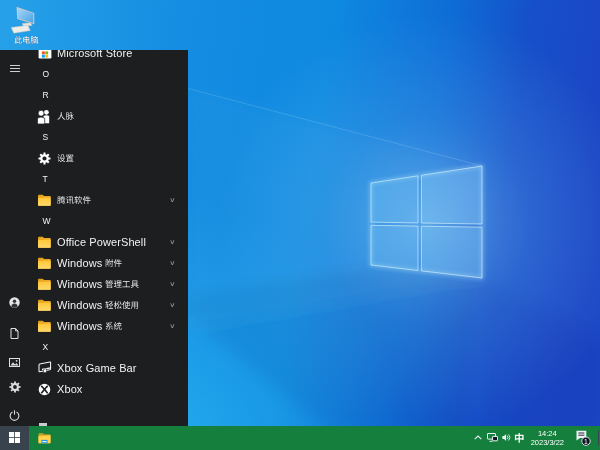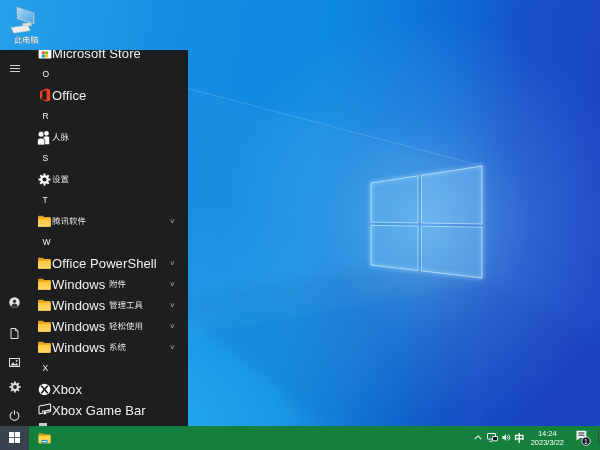--- a/index.html
+++ b/index.html
@@ -9,21 +9,21 @@
 #pcicon{position:absolute;left:8px;top:4px;width:36px;text-align:center}
 #pclbl{margin-top:1.5px;line-height:0;filter:drop-shadow(0.7px 0.8px 0.5px rgba(0,30,70,0.9))}
 #menu{position:absolute;left:0;top:50px;width:187.5px;height:375.5px;background:#1d1e1f;overflow:hidden}
 #rail{position:absolute;left:0;top:0;width:33px;height:100%}
 .hamb{position:absolute;left:10px;top:14.5px;width:10px}
 .hamb i{display:block;height:1.1px;background:#cfcfcf;margin-bottom:2.1px}
 .ricon{position:absolute;left:7.5px;width:14px;text-align:center}
 #applist{position:absolute;left:36px;top:-7.5px;width:151.5px}
 .row{height:21px;display:flex;align-items:center;position:relative}
 .ric{width:15px;display:flex;justify-content:center;align-items:center;margin-left:1px}
-.rtx{font-size:13px;color:#f2f2f2;letter-spacing:0.1px;white-space:nowrap;display:flex;align-items:center}
+.rtx{margin-left:5px;font-size:11px;color:#f2f2f2;letter-spacing:0.1px;white-space:nowrap;display:flex;align-items:center}
 .head .hl{margin-left:6.5px;font-size:8.5px;color:#f5f5f5}
 .chev{position:absolute;right:12.5px;color:#9a9a9a;font-size:6.5px;transform:scaleX(1.3)}
 #scrollnub{position:absolute;left:38.5px;bottom:0;width:8.5px;height:2.5px;background:#c9cdd1}
 #taskbar{position:absolute;left:0;top:425.5px;width:600px;height:24.5px;background:#15803d}
 #startbtn{position:absolute;left:0;top:0;width:28.5px;height:100%;background:#39434e;display:flex;align-items:center;justify-content:center}
 #tbexp{position:absolute;left:37px;top:0;width:15px;height:100%;display:flex;align-items:center;justify-content:center}
 #tray{position:absolute;right:0;top:0;height:100%;display:flex;align-items:center}
 .ticon{margin-right:5px;display:flex;align-items:center}
 .tzh{margin-right:6px;display:flex;align-items:center}
 #clock{color:#fff;font-size:7.5px;text-align:center;line-height:9.2px;margin-right:11.5px;margin-top:1px}
@@ -146,28 +146,20 @@
 <rect x="7.2" y="4.4" width="2.9" height="2.9" fill="#7fba00"></rect>
 <rect x="3.9" y="7.7" width="2.9" height="2.9" fill="#00a4ef"></rect>
 <rect x="7.2" y="7.7" width="2.9" height="2.9" fill="#ffb900"></rect>
 </svg>
         </span>
         <span class="rtx">Microsoft Store</span>
       </div>
       <div class="row head">
         <span class="hl">O</span>
       </div>
-      <div class="row">
-        <span class="ric">
-          <svg width="12" height="14" viewBox="0 0 12 14">
-<path d="M1.0 3.3 L7.5 0.5 L11.2 1.4 L11.2 12.6 L7.5 13.5 L1.0 10.9 L7.5 11.9 L7.5 2.3 L3.3 3.6 L3.3 9.9 L1.0 10.9 Z" fill="#e8431d"></path>
-</svg>
-        </span>
-        <span class="rtx">Office</span>
-      </div>
       <div class="row head">
         <span class="hl">R</span>
       </div>
       <div class="row">
         <span class="ric">
           <svg width="15" height="16" viewBox="0 0 15 16">
 <g fill="#ffffff">
 <circle cx="9.4" cy="4.3" r="2.4"></circle>
 <path d="M6.6 8 Q9.4 6.7 12.2 8 L12.2 15.2 L6.6 15.2 Z"></path>
 <circle cx="4.1" cy="5.2" r="2.9" stroke="#1d1e1f" stroke-width="0.7"></circle>
@@ -306,40 +298,40 @@
               <use href="#c7edf" x="1000"></use>
             </g>
           </svg></span>
         <span class="chev">∨</span>
       </div>
       <div class="row head">
         <span class="hl">X</span>
       </div>
       <div class="row">
         <span class="ric">
-          <svg width="13" height="13" viewBox="0 0 13 13">
-<circle cx="6.5" cy="6.5" r="5.8" fill="#ffffff"></circle>
-<path d="M3.2 2.9 C5.3 4.7 7.9 8 9.7 10.2" fill="none" stroke="#1d1e1f" stroke-width="1.6"></path>
-<path d="M9.8 2.9 C7.7 4.7 5.1 8 3.3 10.2" fill="none" stroke="#1d1e1f" stroke-width="1.6"></path>
-<path d="M2.2 2 Q4.7 4.4 6.5 3.1 Q8.3 4.4 10.8 2 L10 1.2 Q6.5 -0.5 3 1.2 Z" fill="#1d1e1f" opacity="0"></path>
-</svg>
-        </span>
-        <span class="rtx">Xbox</span>
-      </div>
-      <div class="row">
-        <span class="ric">
           <svg width="14" height="14" viewBox="0 0 14 14">
 <g transform="translate(0,2.8) skewY(-11)">
 <rect x="1" y="0.5" width="11.6" height="7.8" rx="0.7" fill="none" stroke="#ffffff" stroke-width="1"></rect>
 <rect x="4" y="5.8" width="8.6" height="1.4" fill="#ffffff"></rect>
 <rect x="5.5" y="6.6" width="3" height="3.4" fill="#ffffff" stroke="#1d1e1f" stroke-width="0.5"></rect>
 </g>
 </svg>
         </span>
         <span class="rtx">Xbox Game Bar</span>
+      </div>
+      <div class="row">
+        <span class="ric">
+          <svg width="13" height="13" viewBox="0 0 13 13">
+<circle cx="6.5" cy="6.5" r="5.8" fill="#ffffff"></circle>
+<path d="M3.2 2.9 C5.3 4.7 7.9 8 9.7 10.2" fill="none" stroke="#1d1e1f" stroke-width="1.6"></path>
+<path d="M9.8 2.9 C7.7 4.7 5.1 8 3.3 10.2" fill="none" stroke="#1d1e1f" stroke-width="1.6"></path>
+<path d="M2.2 2 Q4.7 4.4 6.5 3.1 Q8.3 4.4 10.8 2 L10 1.2 Q6.5 -0.5 3 1.2 Z" fill="#1d1e1f" opacity="0"></path>
+</svg>
+        </span>
+        <span class="rtx">Xbox</span>
       </div>
     </div>
  <div id="scrollnub"></div>
 </div>
 
 <div id="taskbar">
  <div id="startbtn">
       <svg width="11" height="11" viewBox="0 0 11 11">
         <g fill="#ffffff">
 <rect x="0" y="0" width="5.1" height="5.1"></rect>

